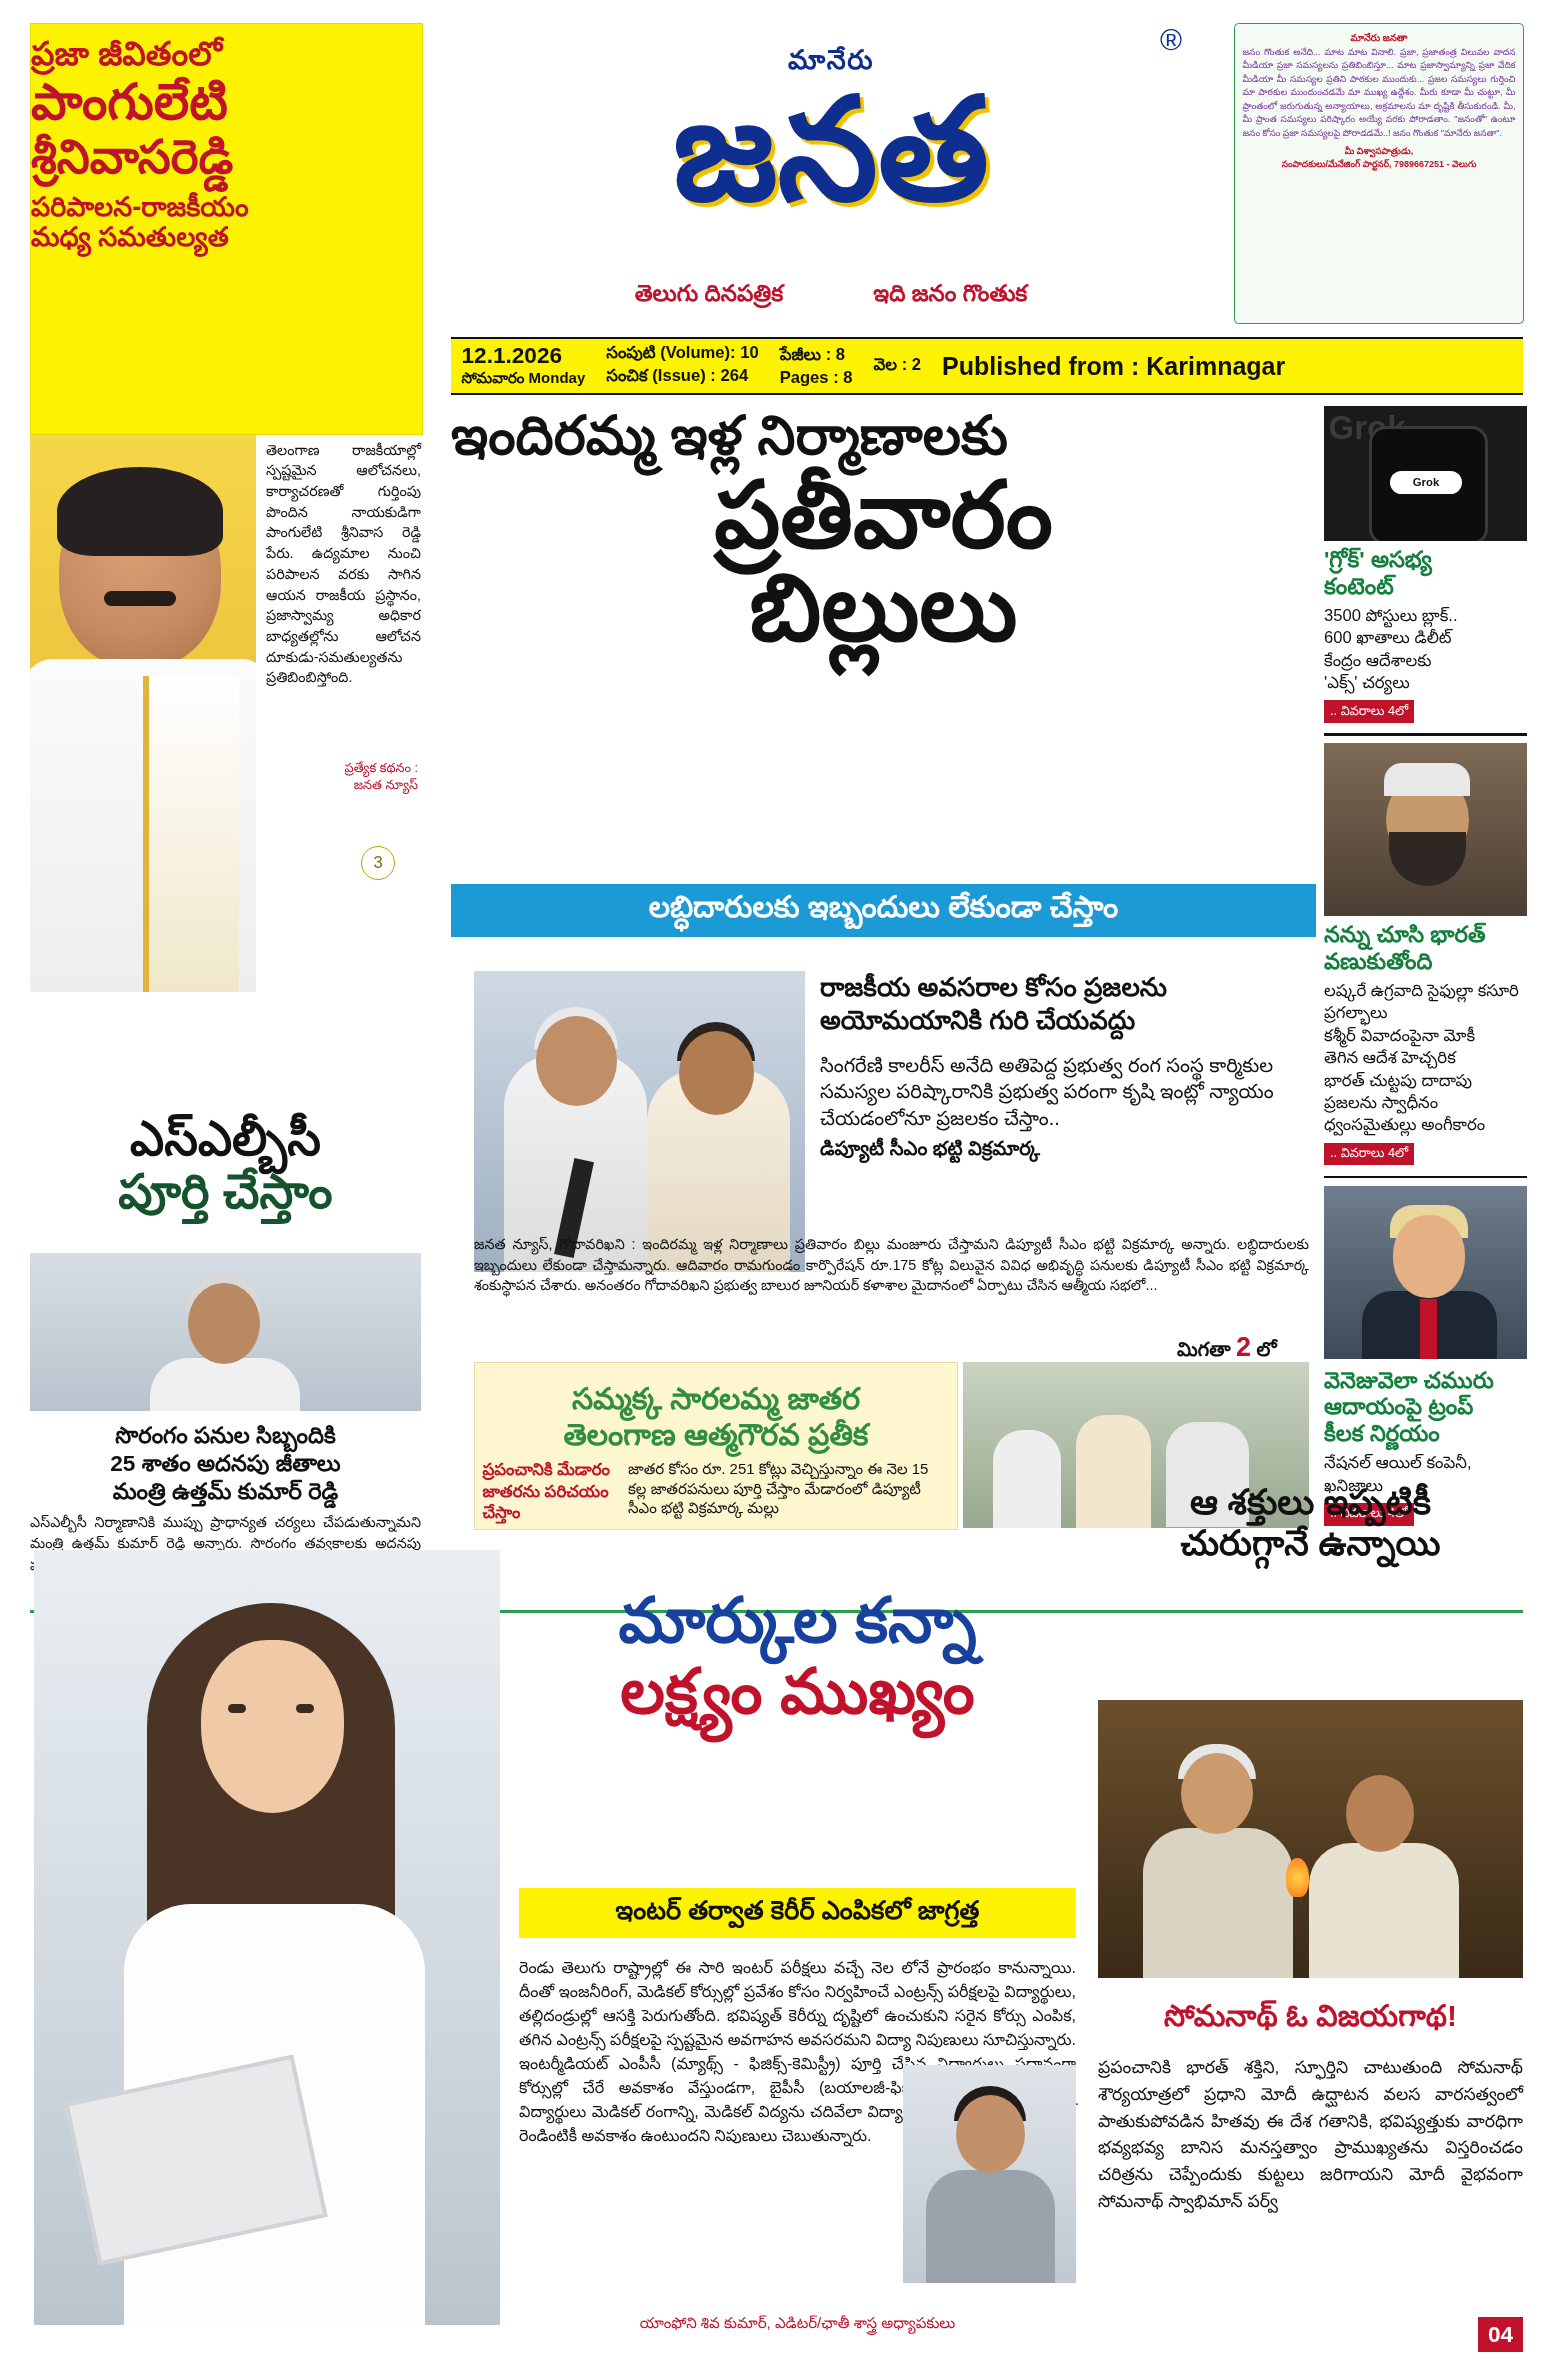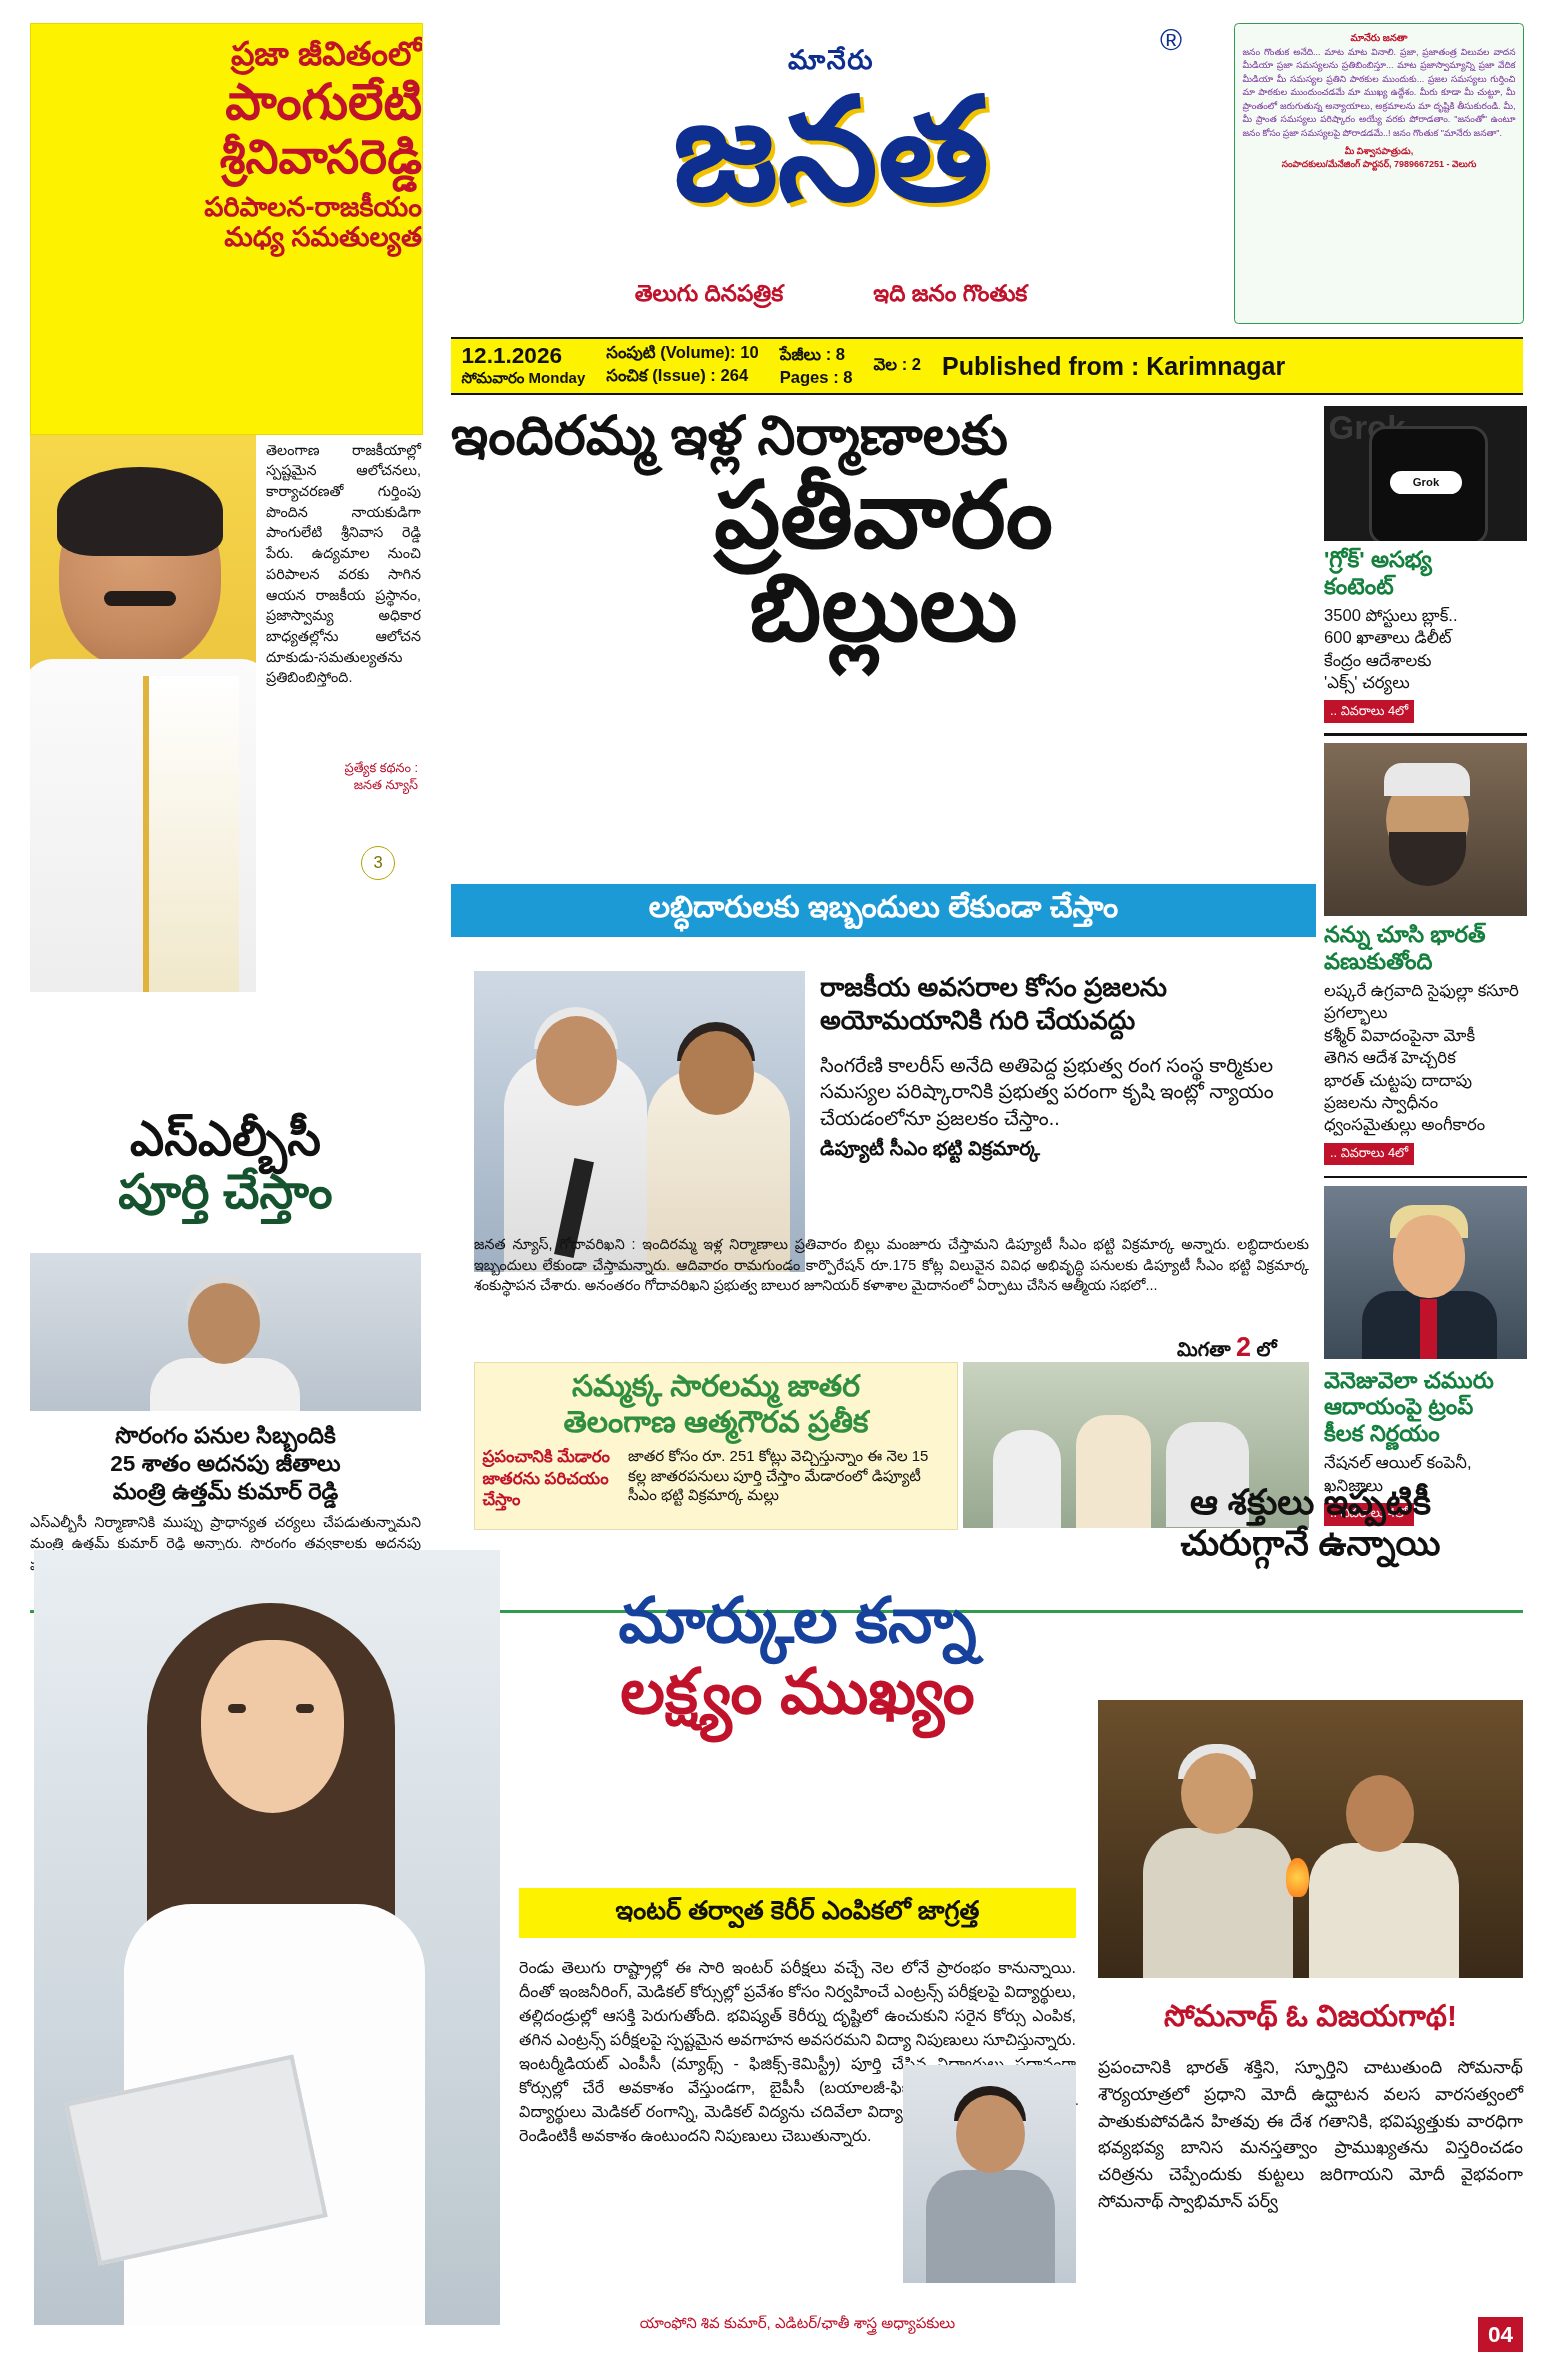--- a/index.html
+++ b/index.html
@@ -15,21 +15,21 @@
   .abs { position:absolute; }
 
   
   #masthead-left {
     left:30px; top:22.6px; width:391px; height:410px;
     background:#fdf200;
     border:1.5px solid #e8d900;
     overflow:hidden;
   }
   #masthead-left .ml-line {
-    text-align:right; color:#c0122b; font-weight:bold; line-height:1.05;
+    text-align:left; color:#c0122b; font-weight:bold; line-height:1.05;
   }
   .ml1 { font-size:33px; padding-top:13.5px; }
   .ml2 { font-size:50px; padding-top:4.5px; }
   .ml3 { font-size:47px; padding-top:3px; }
   .ml4 { font-size:27px; padding-top:12px; color:#c0122b; }
   .ml5 { font-size:27px; padding-top:1.5px; color:#c0122b; }
 
   #portrait-main {
     left:30px; top:435px; width:226px; height:557px;
     background:linear-gradient(180deg,#f6d74a 0%,#efc842 35%,#e8bd3c 100%);
@@ -189,21 +189,21 @@
   #pg-sq-3 {
     left:391px; top:1580px; width:25.6px; height:22.6px; background:#c0122b;
     color:#fff; font-size:15px; display:flex; align-items:center; justify-content:center;
   }
 
   
   #jatara {
     left:474px; top:1362px; width:482px; height:166px;
     background:#fdf6cf; border:0.8px solid #e6dcae;
   }
-  .jt-h { font-size:30px; color:#2f8f3e; font-weight:bold; text-align:center; line-height:1.2; padding-top:5px; }
+  .jt-h { font-size:30px; color:#2f8f3e; font-weight:bold; text-align:center; line-height:1.2; padding-top:18px; }
   .jt-sub { font-size:16.6px; color:#c0122b; font-weight:bold; line-height:1.3; }
   #jatara-photo {
     left:963px; top:1362px; width:346px; height:166px;
     background:linear-gradient(180deg,#c9d3c0,#98a890); overflow:hidden;
   }
   .jp-b { position:absolute; background:#eee; border-radius:30px 30px 0 0; }
 
   
   #rail { left:1324px; top:406px; width:203px; }
   .rail-img { width:203px; background:#d6dbe1; position:relative; overflow:hidden; }

